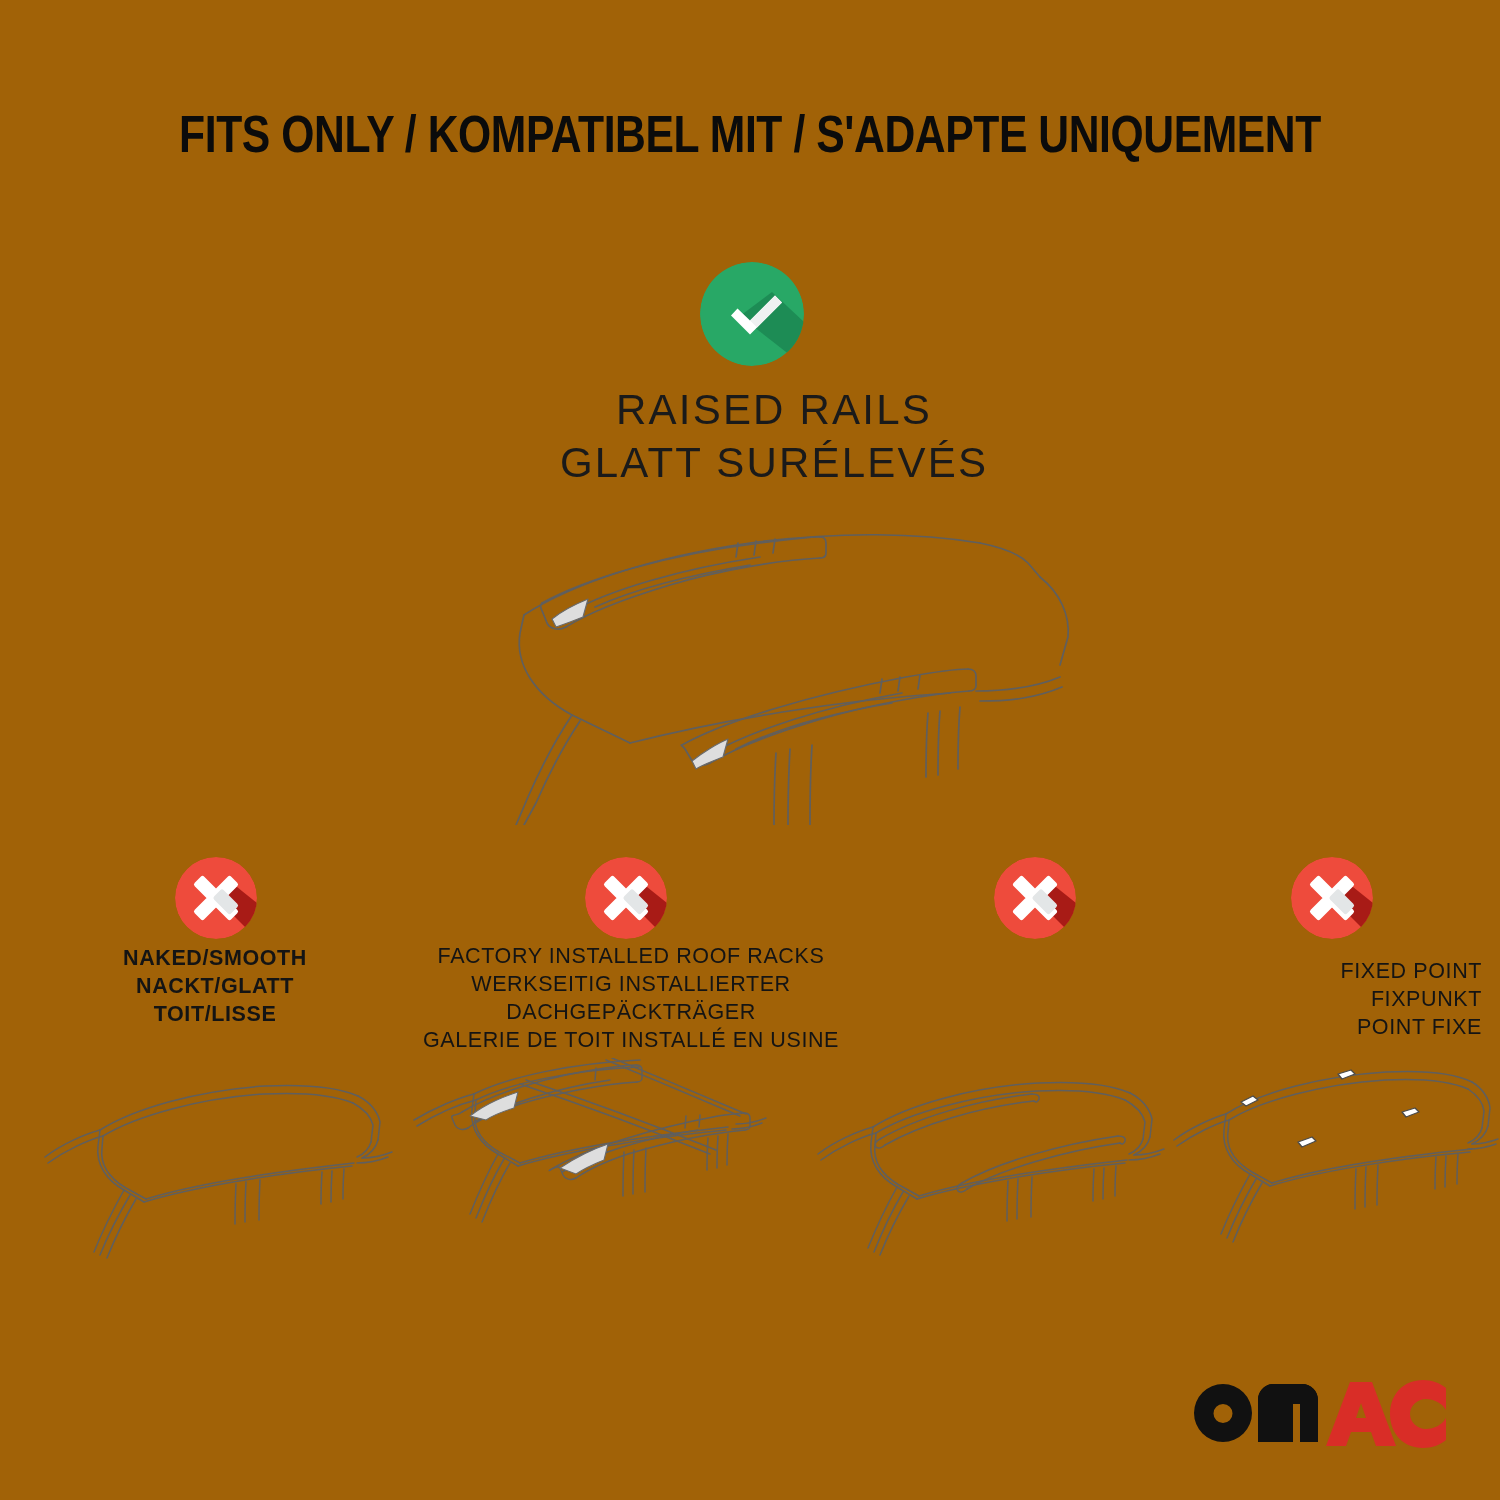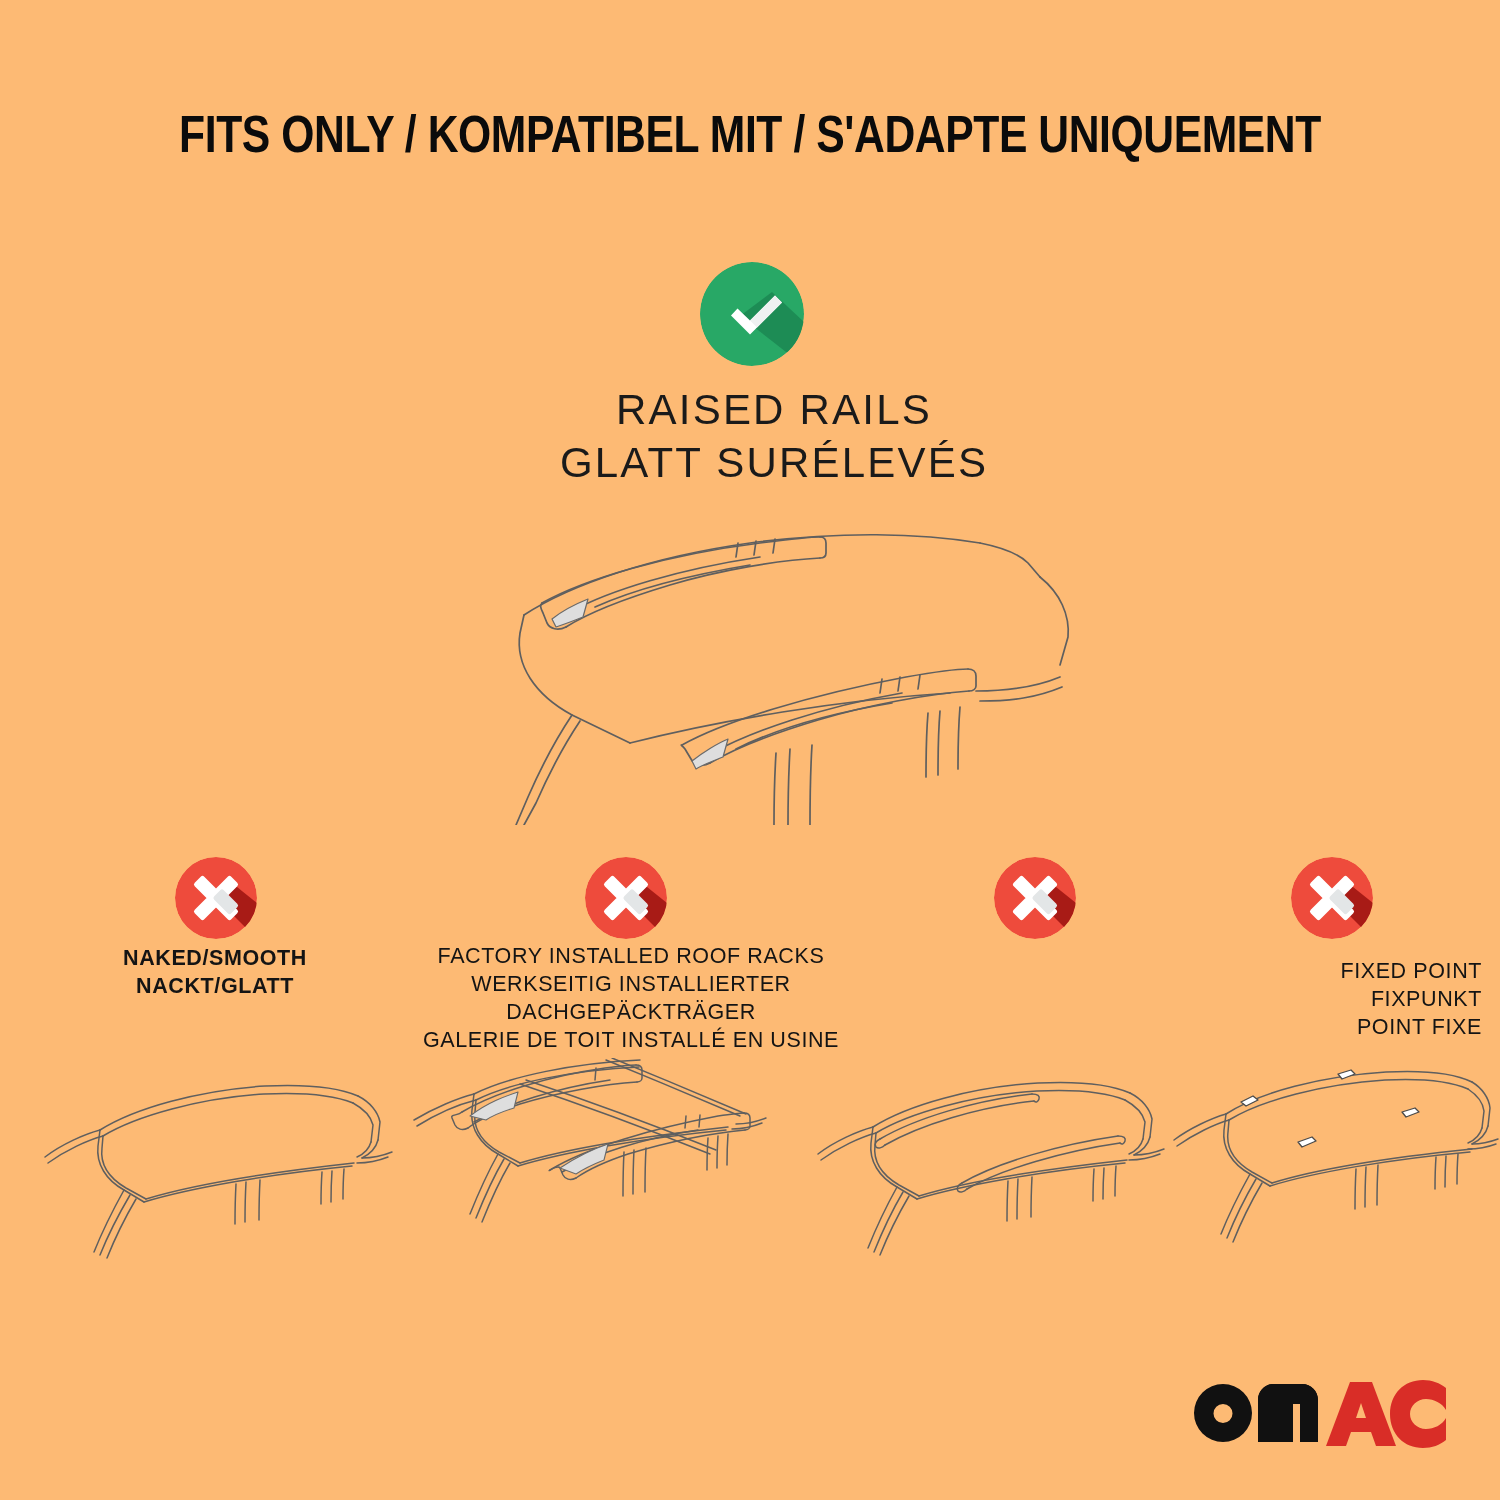--- a/index.html
+++ b/index.html
@@ -8,21 +8,21 @@
     background: #ffffff;
   }
   body {
     font-family: "Liberation Sans", sans-serif;
     -webkit-font-smoothing: antialiased;
   }
   #page {
     position: relative;
     width: 1500px;
     height: 1500px;
-    background: #fdba74;
+    background: #a16207;
     overflow: hidden;
   }
 
   
   .title {
     position: absolute;
     left: 0;
     top: 104px;
     width: 1500px;
     text-align: center;
@@ -161,20 +161,21 @@
       <circle cx="41" cy="41" r="41" fill="#ee4b3c"></circle>
       <path d="M41 41 L82 82 L82 46 L52 22 Z" fill="#a81b16"></path>
       <path d="M27.5 21.5 l-6 6 l13.5 13.5 l-13.5 13.5 l6 6 l13.5 -13.5 l13.5 13.5 l6 -6 l-13.5 -13.5 l13.5 -13.5 l-6 -6 l-13.5 13.5 z" fill="#ffffff" stroke="#ffffff" stroke-width="5" stroke-linejoin="round"></path>
       <path d="M41 41 l13.5 13.5 l6 -6 l-13.5 -13.5 z" fill="#e3e6e7" stroke="#e3e6e7" stroke-width="5" stroke-linejoin="round"></path>
     </svg>
   </div>
 
   <div class="col-label" style="left:20px; top:945px; width:390px;font-weight:bold;">
     <span class="ln">NAKED/SMOOTH</span>
     <span class="ln">NACKT/GLATT</span>
+    <span class="ln">TOIT/LISSE</span>
   </div>
 
   <div class="illus" style="left:40px; top:1062px; width:360px; height:230px;">
     <svg viewBox="0 0 360 230" aria-hidden="true">
       <g fill="none" stroke="#5f5f5f" stroke-width="1.5" stroke-linecap="round" stroke-linejoin="round">
         <path d="M5 95 C22 82 45 72 60 68"></path>
         <path d="M8 101 C26 88 48 78 63 74"></path>
         <path d="M60 68 C95 46 160 28 225 24 C268 22 300 26 318 34"></path>
         <path d="M63 74 C96 54 160 36 224 32 C266 30 296 34 313 41"></path>
         <path d="M318 34 C330 40 338 50 340 60 L338 78"></path>

